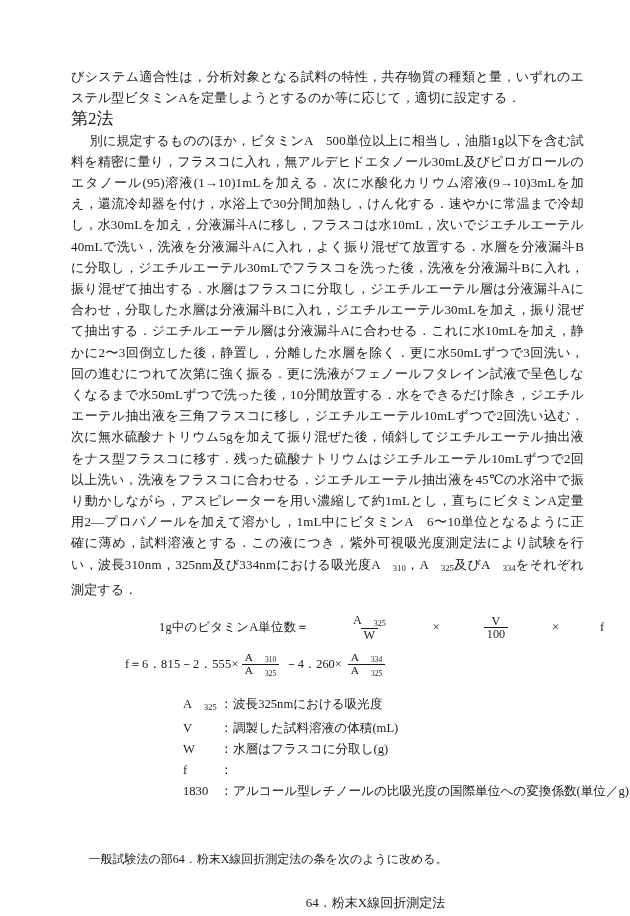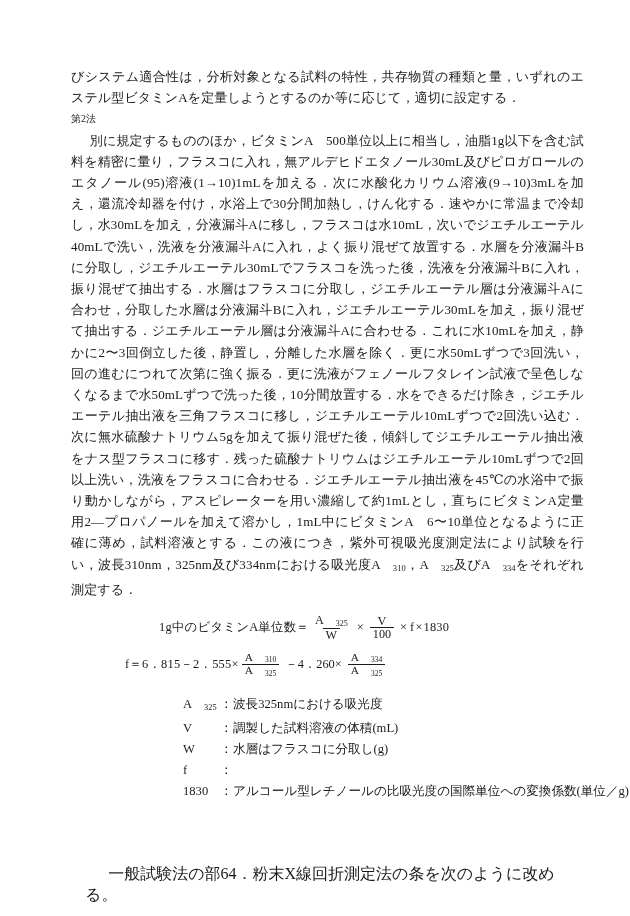--- a/index.html
+++ b/index.html
@@ -35,38 +35,38 @@
     text-align: justify;
     text-justify: inter-character;
     letter-spacing: 0.01em;
     margin: 0;
     text-indent: 0;
   }
   .para.indent {
     text-indent: 1.45em;
   }
   .subhead {
-    font-size: 10px;
+    font-size: 17px;
     line-height: 21.2px;
     margin: 0;
     text-align: left;
   }
   
   .formula-block {
     margin: 0;
     padding: 0;
   }
   .formula {
     font-size: 12.4px;
     line-height: 21.2px;
     display: flex;
     align-items: center;
     white-space: nowrap;
   }
-  .formula.f1 { margin-left: 88px; margin-top: 14px; }
+  .formula.f1 { margin-left: 88px; margin-top: 14px; gap: 38px; }
   .formula.f2 { margin-left: 54px; margin-top: 10px; }
   .fx-text { letter-spacing: 0.02em; }
   .op {
     margin: 0 3px;
     display: inline-block;
   }
   .op.tight { margin: 0 1px; }
   .frac {
     display: inline-flex;
     flex-direction: column;
@@ -110,23 +110,23 @@
   .defrow .dcolon {
     width: 13px;
     flex: 0 0 13px;
   }
   .defrow .ddesc {
     flex: 1 1 auto;
     white-space: nowrap;
   }
   
   .amend-note {
-    font-size: 16px;
-    line-height: 21.2px;
-    margin: 14px;
+    font-size: 12px;
+    line-height: 21.2px;
+    margin: 0;
     text-indent: 1.45em;
   }
   .center-head {
     font-size: 13.0px;
     line-height: 21.2px;
     margin: 0;
     text-align: center;
     padding-left: 96px;
   }
   .gap-46 { height: 46px; }

